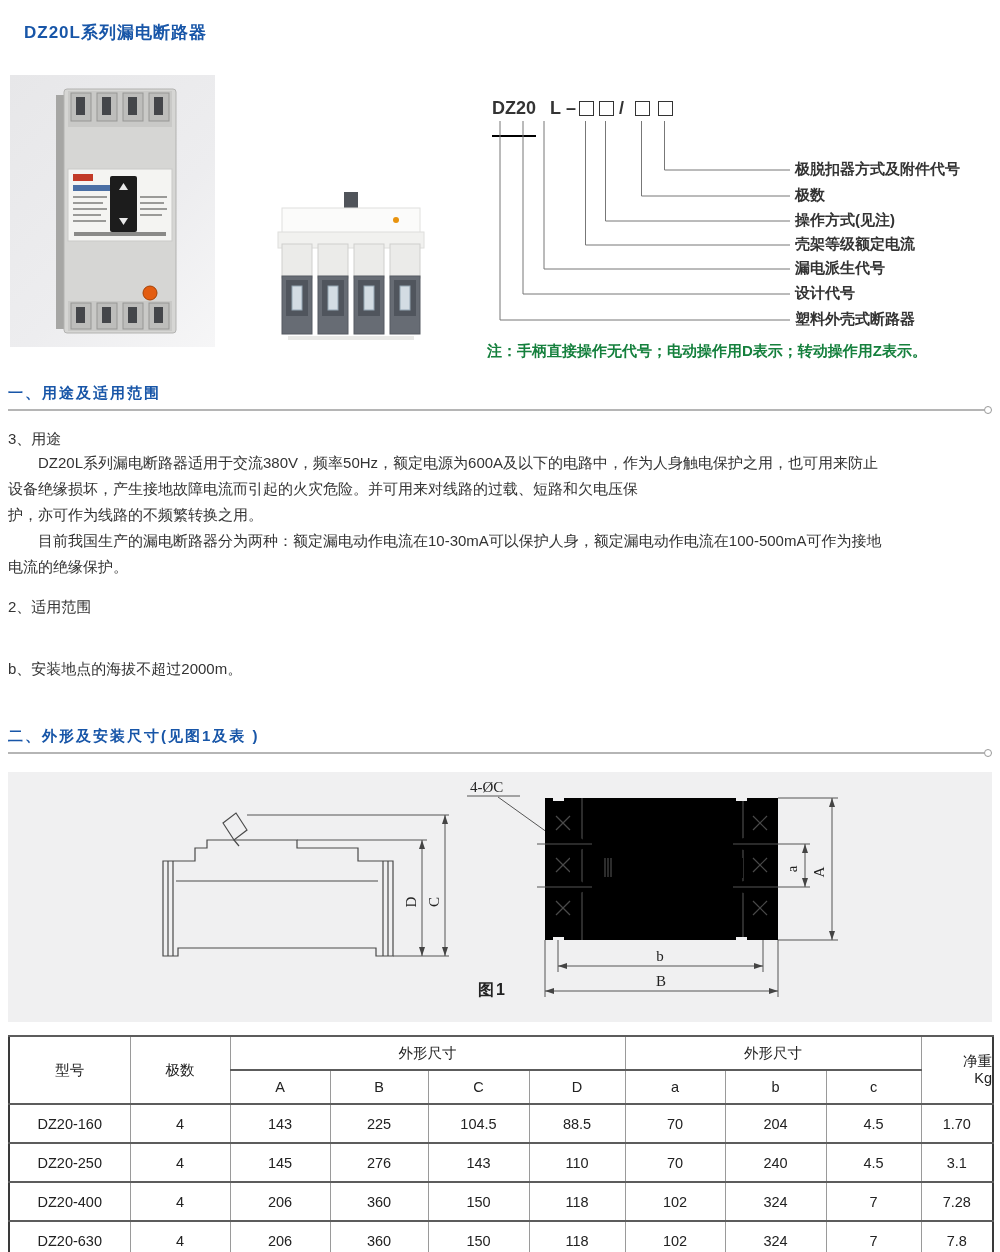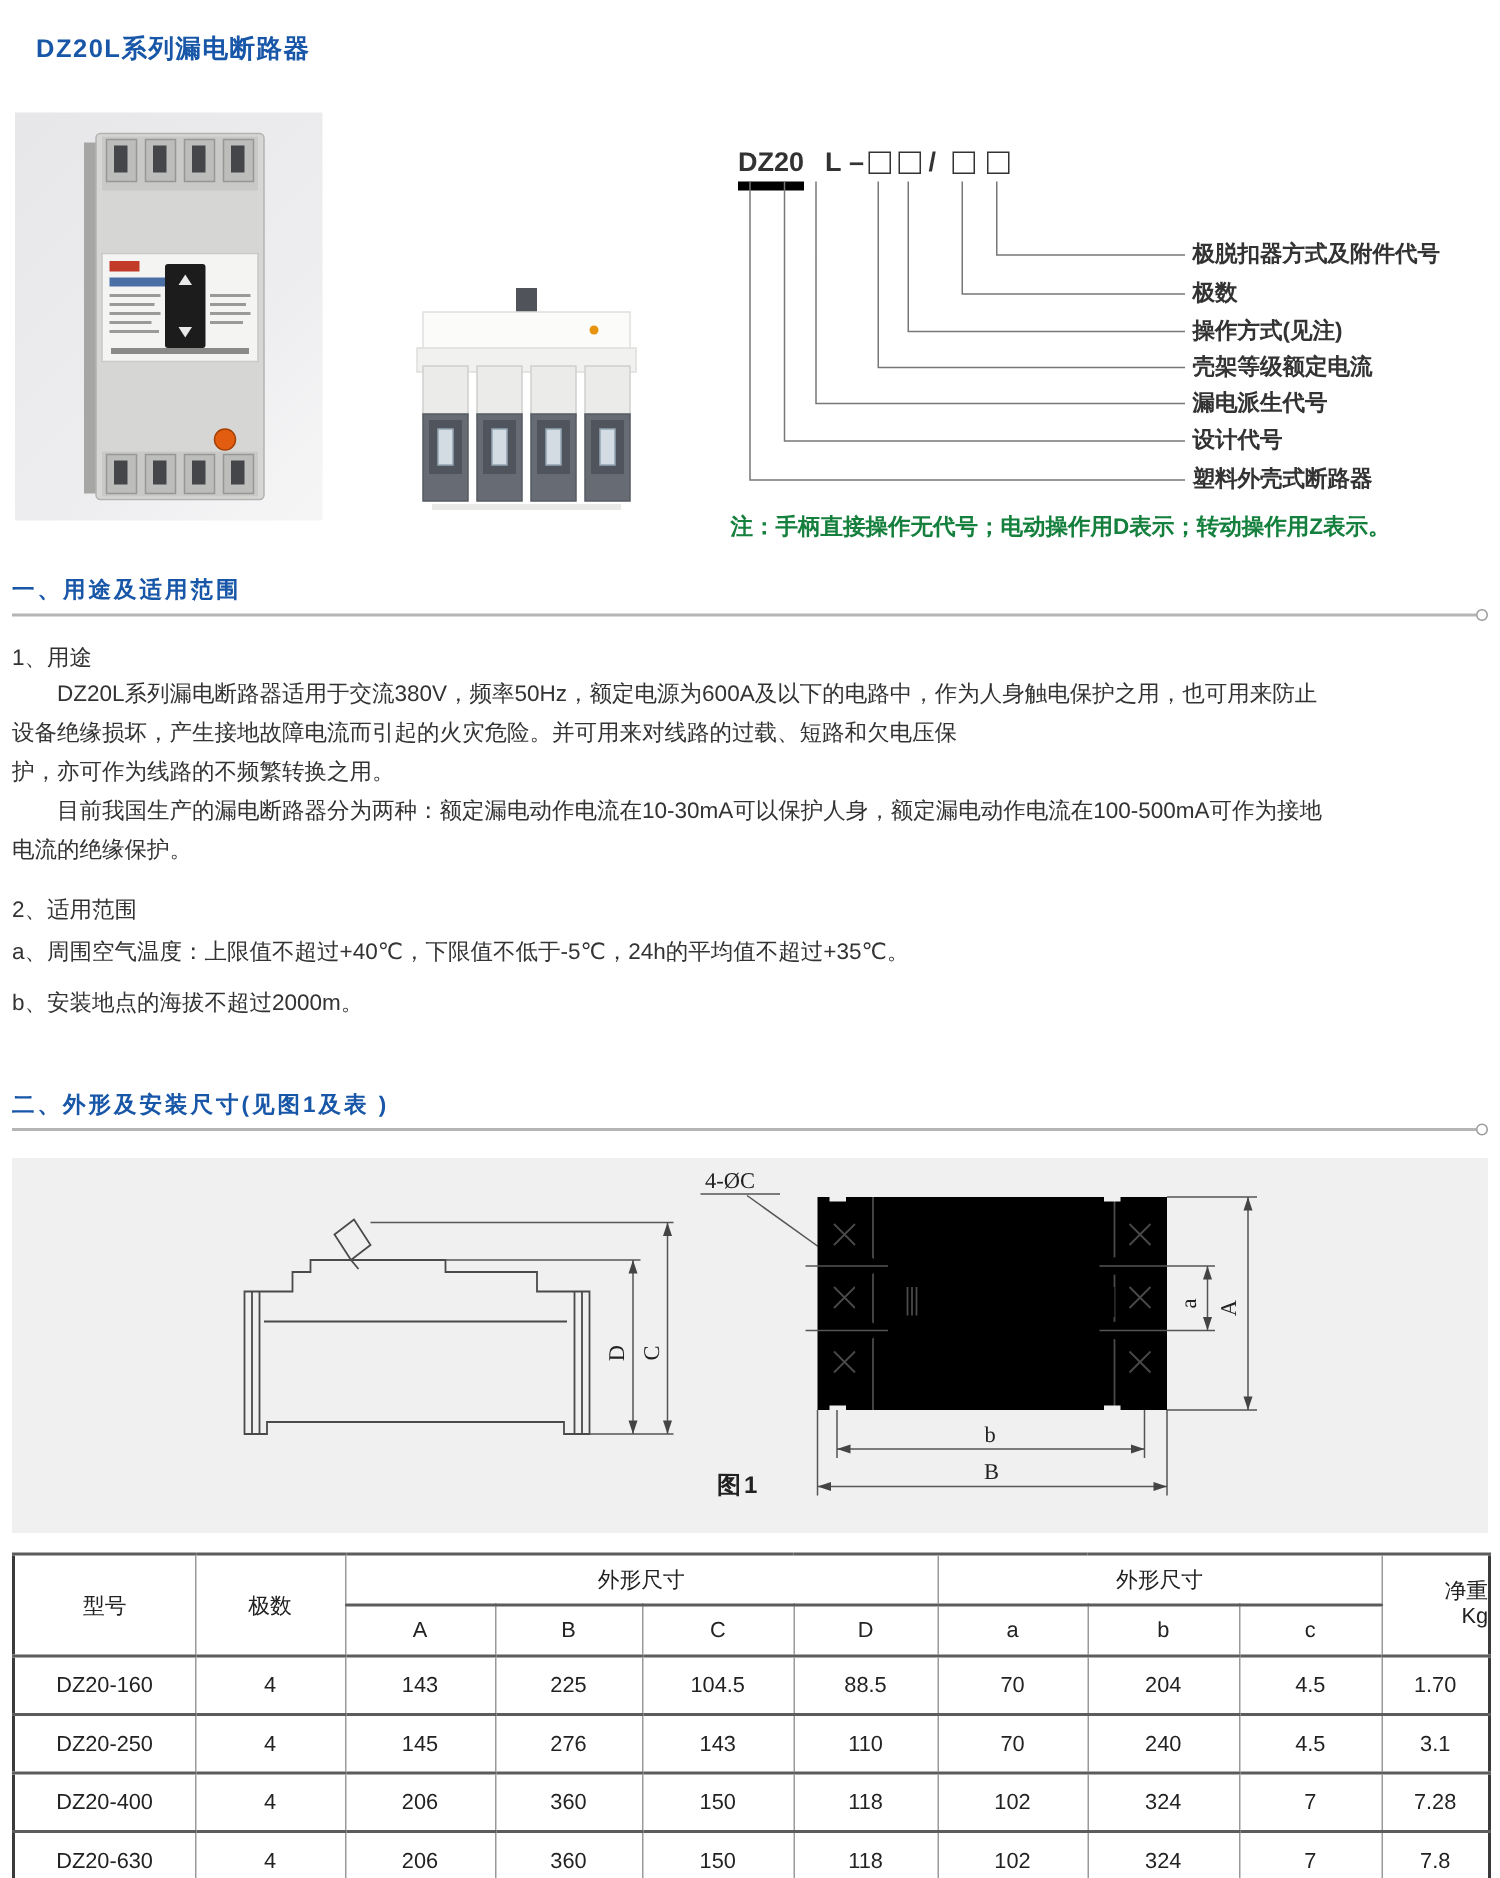--- a/index.html
+++ b/index.html
@@ -9,21 +9,21 @@
   .title{position:absolute;left:8px;top:5px;margin:16px;font-size:17px;font-weight:bold;color:#1856a8;letter-spacing:1px;}
 
   
   .photo-panel{position:absolute;left:10px;top:75px;width:205px;height:272px;
                background:linear-gradient(135deg,#e7e7e9 0%,#ededef 60%,#f6f6f7 100%);}
   .photo-right{position:absolute;left:268px;top:192px;width:166px;height:156px;}
 
   
   .model-diagram{position:absolute;left:480px;top:95px;width:515px;height:235px;}
   .md-code{position:absolute;top:3px;font-size:18px;font-weight:bold;color:#333;}
-  .md-underline{border-bottom:6px solid #000000;padding-bottom:2px;text-align:right;}
+  .md-underline{border-bottom:2px solid #000000;padding-bottom:16px;text-align:right;}
   .md-box{position:absolute;top:6px;width:13px;height:13px;border:1.5px solid #333;background:#fff;}
   .md-lines{position:absolute;left:0;top:0;}
   .md-label{position:absolute;left:315px;font-size:15px;font-weight:600;color:#333;white-space:nowrap;}
   .note{position:absolute;left:487px;top:342px;font-size:15px;font-weight:bold;color:#15803d;white-space:nowrap;}
 
   
   .sec-head{position:absolute;left:8px;font-size:15px;font-weight:bold;color:#1856a8;letter-spacing:2px;}
   .divider{position:absolute;left:8px;width:976px;height:2px;background:#b5b5b5;}
   .divider::after{content:'';position:absolute;right:-8px;top:-3px;width:6px;height:6px;
                   border:1px solid #999;border-radius:50%;background:#fff;}
@@ -172,28 +172,27 @@
     <div class="md-label" style="top:164px">漏电派生代号</div>
     <div class="md-label" style="top:189px">设计代号</div>
     <div class="md-label" style="top:215px">塑料外壳式断路器</div>
   </div>
 
   <div class="note">注：手柄直接操作无代号；电动操作用D表示；转动操作用Z表示。</div>
 
   <div class="sec-head" style="top:384px">一、用途及适用范围</div>
   <div class="divider" style="top:409px"></div>
 
-  <div class="txt" style="top:426px">1、用途</div>
+  <div class="txt" style="top:426px">3、用途</div>
   <div class="txt indent" style="top:450px">DZ20L系列漏电断路器适用于交流380V，频率50Hz，额定电源为600A及以下的电路中，作为人身触电保护之用，也可用来防止
 设备绝缘损坏，产生接地故障电流而引起的火灾危险。并可用来对线路的过载、短路和欠电压保
 护，亦可作为线路的不频繁转换之用。</div>
   <div class="txt indent" style="top:528px">目前我国生产的漏电断路器分为两种：额定漏电动作电流在10-30mA可以保护人身，额定漏电动作电流在100-500mA可作为接地
 电流的绝缘保护。</div>
   <div class="txt" style="top:594px">2、适用范围</div>
-  <div class="txt" style="top:622px">a、周围空气温度：上限值不超过+40℃，下限值不低于-5℃，24h的平均值不超过+35℃。</div>
   <div class="txt" style="top:656px">b、安装地点的海拔不超过2000m。</div>
 
   <div class="sec-head" style="top:727px">二、外形及安装尺寸(见图1及表 )</div>
   <div class="divider" style="top:752px"></div>
 
   <div class="figure-panel">
 
     <svg class="draw" style="left:127px;top:16px" width="330" height="230" viewBox="0 0 330 230">
       <path d="M28,73 V168 H43 V160 H241 V168 H258 V73 H223 V60 H162 V52 H72 V60 H60 V73 Z"></path>
       <line x1="33" y1="73" x2="33" y2="168"></line>

